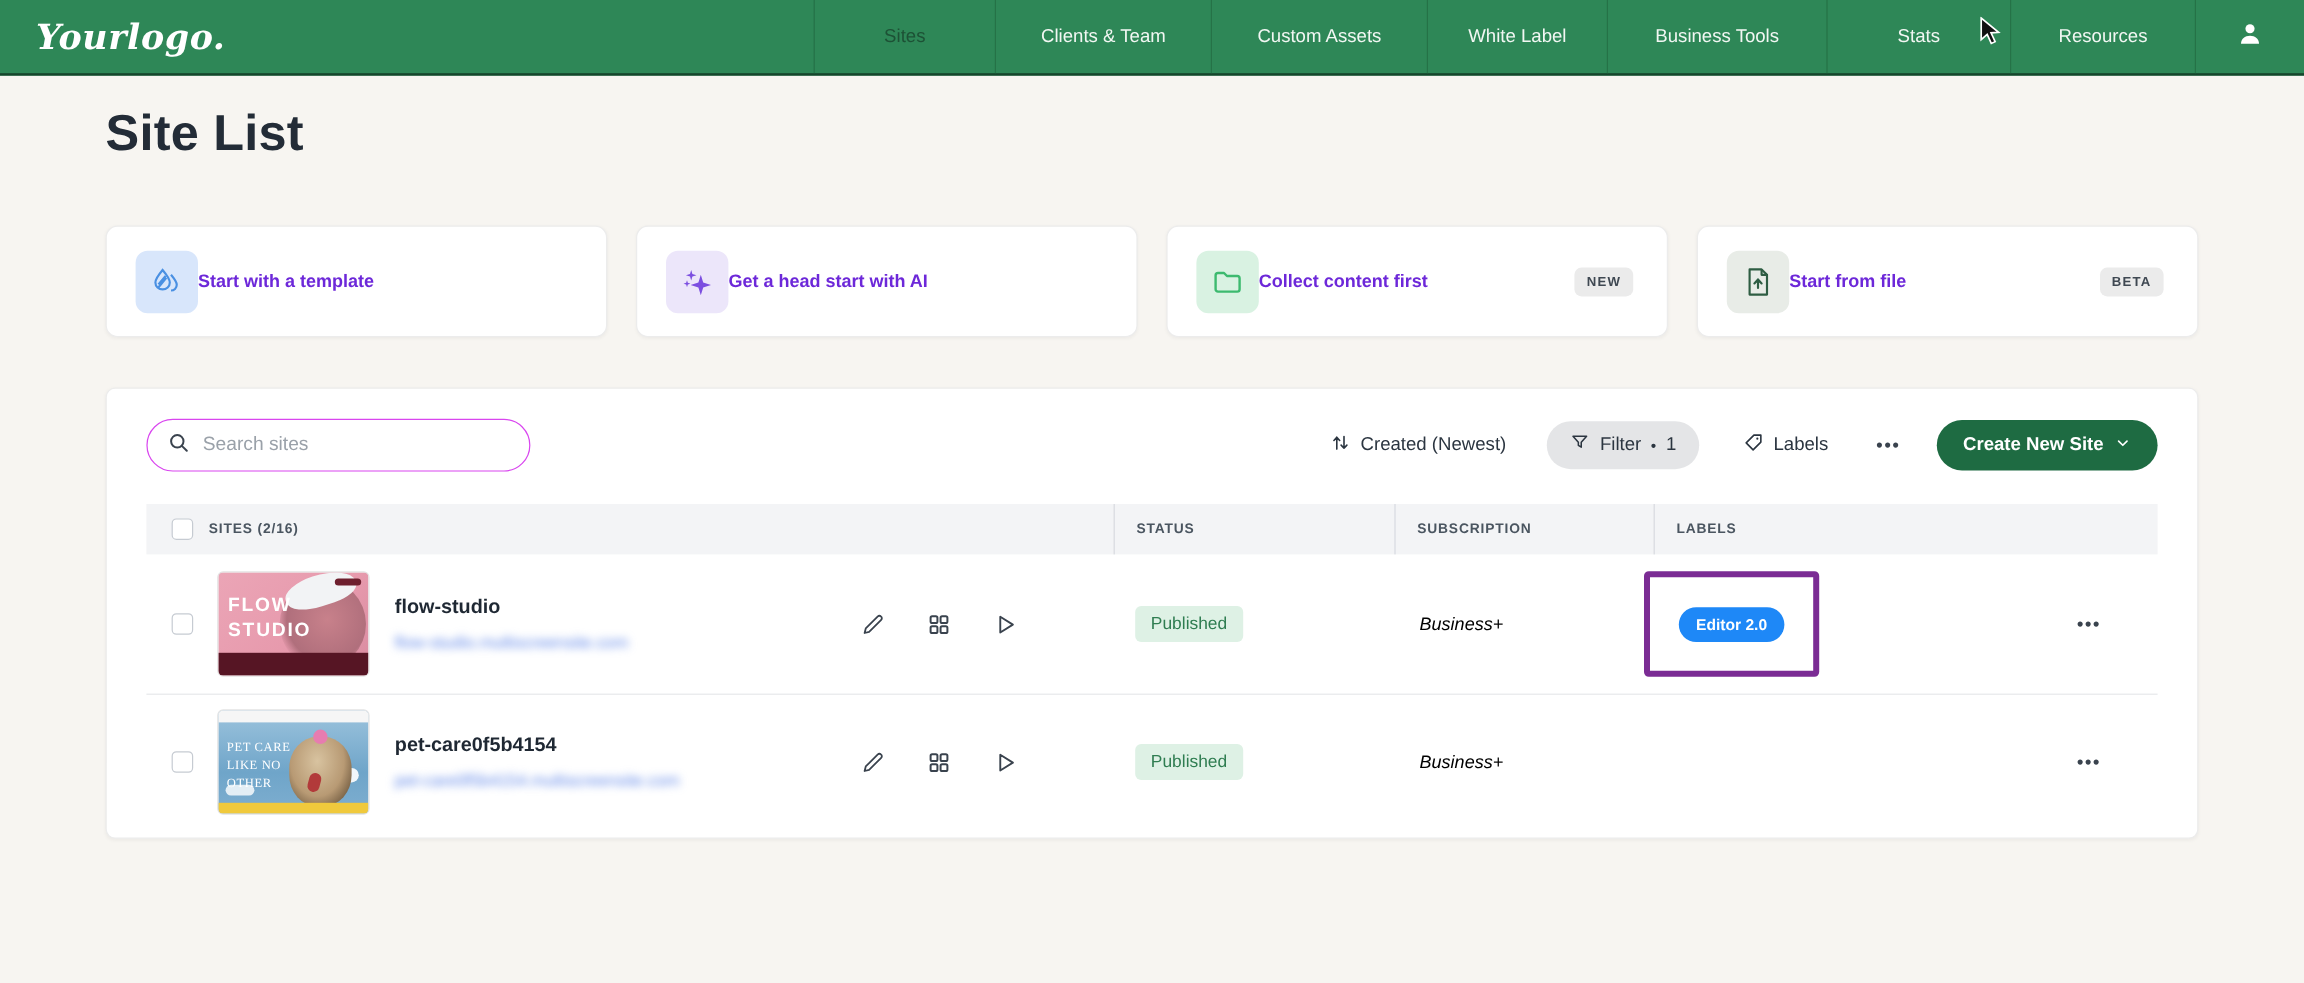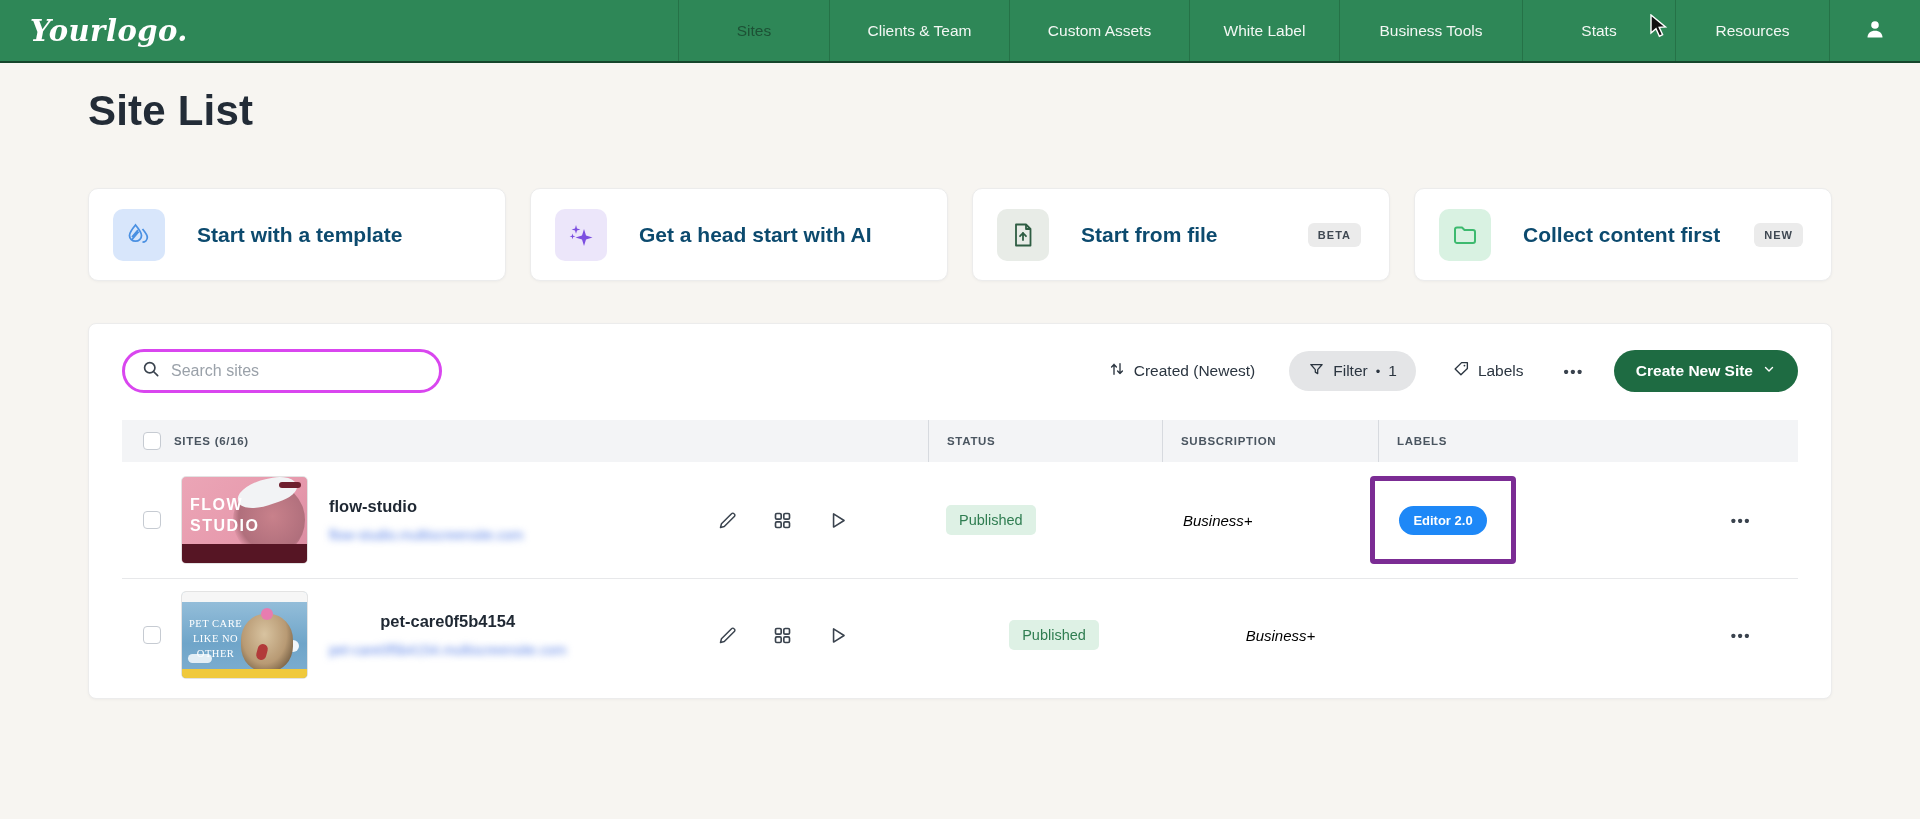--- a/index.html
+++ b/index.html
@@ -48,34 +48,34 @@
   .card {
     flex:1; height:93px; background:#fff; border:1px solid #ececec; border-radius:10px;
     box-shadow:0 1px 3px rgba(0,0,0,0.04); display:flex; align-items:center; padding:0 24px;
     cursor:pointer; position:relative;
   }
   .card-icon { width:52px; height:52px; border-radius:10px; display:flex; align-items:center; justify-content:center; flex:none; }
   .card-icon.blue   { background:#d8e6fb; }
   .card-icon.purple { background:#ece6fa; }
   .card-icon.green  { background:#d9f2e2; }
   .card-icon.sage   { background:#e8ece7; }
-  .card-label { font-size:21px; font-weight:700; color:#0c4a6e; margin-left:32px; }
+  .card-label { font-size:15px; font-weight:700; color:#6d28d9; }
   .card-badge {
     position:absolute; right:28px; background:#ebebeb; color:#3f4852;
     font-size:11px; font-weight:700; letter-spacing:1px; padding:6px 10px; border-radius:6px;
   }
 
   
   .panel {
     margin-top:42px; background:#fff; border:1px solid #ececec; border-radius:8px;
     box-shadow:0 1px 3px rgba(0,0,0,0.04); height:376px; padding:0 33px;
   }
   .toolbar { display:flex; align-items:center; padding-top:25px; }
   .search-box {
-    width:320px; height:44px; border:3px solid #d946ef; border-radius:22px;
+    width:320px; height:44px; border:1px solid #d946ef; border-radius:22px;
     display:flex; align-items:center; padding:0 16px; background:#fff;
   }
   .search-box input {
     border:none; outline:none; font-size:16px; color:#333; width:100%; margin-left:10px;
     font-family:"Liberation Sans", sans-serif; background:transparent;
   }
   .search-box input::placeholder { color:#9aa1a9; }
   .toolbar-right { display:flex; align-items:center; margin-left:auto; }
   .sort-control { display:flex; align-items:center; gap:8px; font-size:15.5px; color:#2b3540; cursor:pointer; }
   .filter-pill {
@@ -99,21 +99,21 @@
     display:flex; align-items:center; height:100%;
   }
   .th.sep { border-left:1px solid #d7dadf; padding-left:18px;text-align:right; }
   .th-first { padding-left:21px; gap:13px; }
 
   .checkbox { width:18px; height:18px; border:1.5px solid #c6cbd2; border-radius:4px; background:#fff; flex:none; cursor:pointer; }
 
   .site-row { align-items:center; border-bottom:1px solid #e7e8ea; }
   .site-row:last-child { border-bottom:none; }
   .site-row { height:117px; }
-  .site-row.second { height:112px;text-align:center; }
+  .site-row.second { height:112px; }
 
   .cell-site { display:flex; align-items:center; padding-left:21px; height:100%; }
   .thumb {
     width:127px; height:88px; border-radius:5px; margin-left:20px; flex:none;
     overflow:hidden; position:relative; border:1px solid #e3e3e3; cursor:pointer;
   }
   
   .thumb-flow { background:linear-gradient(135deg,#eba5b6 0%,#e79aad 55%,#d98ba0 100%); }
   .thumb-flow .face { position:absolute; right:2px; top:6px; width:72px; height:74px;
     background:radial-gradient(ellipse at 55% 45%, #c8818b 0%, #b06f7c 60%, transparent 75%); border-radius:50%; }
@@ -212,39 +212,39 @@
         <svg width="32" height="32" viewBox="0 0 32 32" fill="#7c4fe0">
           <path d="M19 10l2 6.5L27.5 18.5 21 20.5 19 27l-2-6.5L10.5 18.5 17 16.5z"></path>
           <path d="M11 6l1 3.4L15.4 10.4 12 11.4 11 14.8 10 11.4 6.6 10.4 10 9.4z"></path>
           <path d="M7.5 14.5l.7 2.2 2.2.7-2.2.7-.7 2.2-.7-2.2-2.2-.7 2.2-.7z"></path>
         </svg>
       </div>
       <div class="card-label">Get a head start with AI</div>
     </div>
 
     <div class="card">
+      <div class="card-icon green">
+        <svg width="32" height="32" viewBox="0 0 32 32" fill="none" stroke="#3dba6f" stroke-width="2" stroke-linejoin="round">
+          <path d="M6 10.5c0-1.1.9-2 2-2h5l2.5 2.5H24c1.1 0 2 .9 2 2v9c0 1.1-.9 2-2 2H8c-1.1 0-2-.9-2-2z"></path>
+        </svg>
+      </div>
+      <div class="card-label">Collect content first</div>
+      <div class="card-badge">NEW</div>
+    </div>
+
+    <div class="card">
       <div class="card-icon sage">
         <svg width="32" height="32" viewBox="0 0 32 32" fill="none" stroke="#2e5d43" stroke-width="1.8" stroke-linejoin="round">
           <path d="M9 5.5h10l4.5 4.5v16.5H9z"></path>
           <path d="M19 5.5V10h4.5"></path>
           <path d="M16 21v-7M16 14l-3 3.2M16 14l3 3.2" stroke-linecap="round"></path>
         </svg>
       </div>
       <div class="card-label">Start from file</div>
       <div class="card-badge">BETA</div>
-    </div>
-
-    <div class="card">
-      <div class="card-icon green">
-        <svg width="32" height="32" viewBox="0 0 32 32" fill="none" stroke="#3dba6f" stroke-width="2" stroke-linejoin="round">
-          <path d="M6 10.5c0-1.1.9-2 2-2h5l2.5 2.5H24c1.1 0 2 .9 2 2v9c0 1.1-.9 2-2 2H8c-1.1 0-2-.9-2-2z"></path>
-        </svg>
-      </div>
-      <div class="card-label">Collect content first</div>
-      <div class="card-badge">NEW</div>
     </div>
   </div>
 
   <section class="panel">
 
     <div class="toolbar">
       <div class="search-box">
         <span>
           <svg width="20" height="20" viewBox="0 0 24 24" fill="none" stroke="#3a434e" stroke-width="2" stroke-linecap="round">
             <circle cx="10.5" cy="10.5" r="6.2"></circle>
@@ -295,21 +295,21 @@
                 <path d="M6 9.5l6 6 6-6"></path>
               </svg>
           </span>
         </button>
       </div>
     </div>
 
     <div class="table-header grid-cols">
       <div class="th th-first">
         <div class="checkbox"></div>
-        <span>SITES (6/16)</span>
+        <span>SITES (2/16)</span>
       </div>
       <div class="th sep">STATUS</div>
       <div class="th sep">SUBSCRIPTION</div>
       <div class="th sep">LABELS</div>
     </div>
 
     <div class="site-row grid-cols">
       <div class="cell-site">
         <div class="checkbox"></div>
         <div class="thumb thumb-flow">

